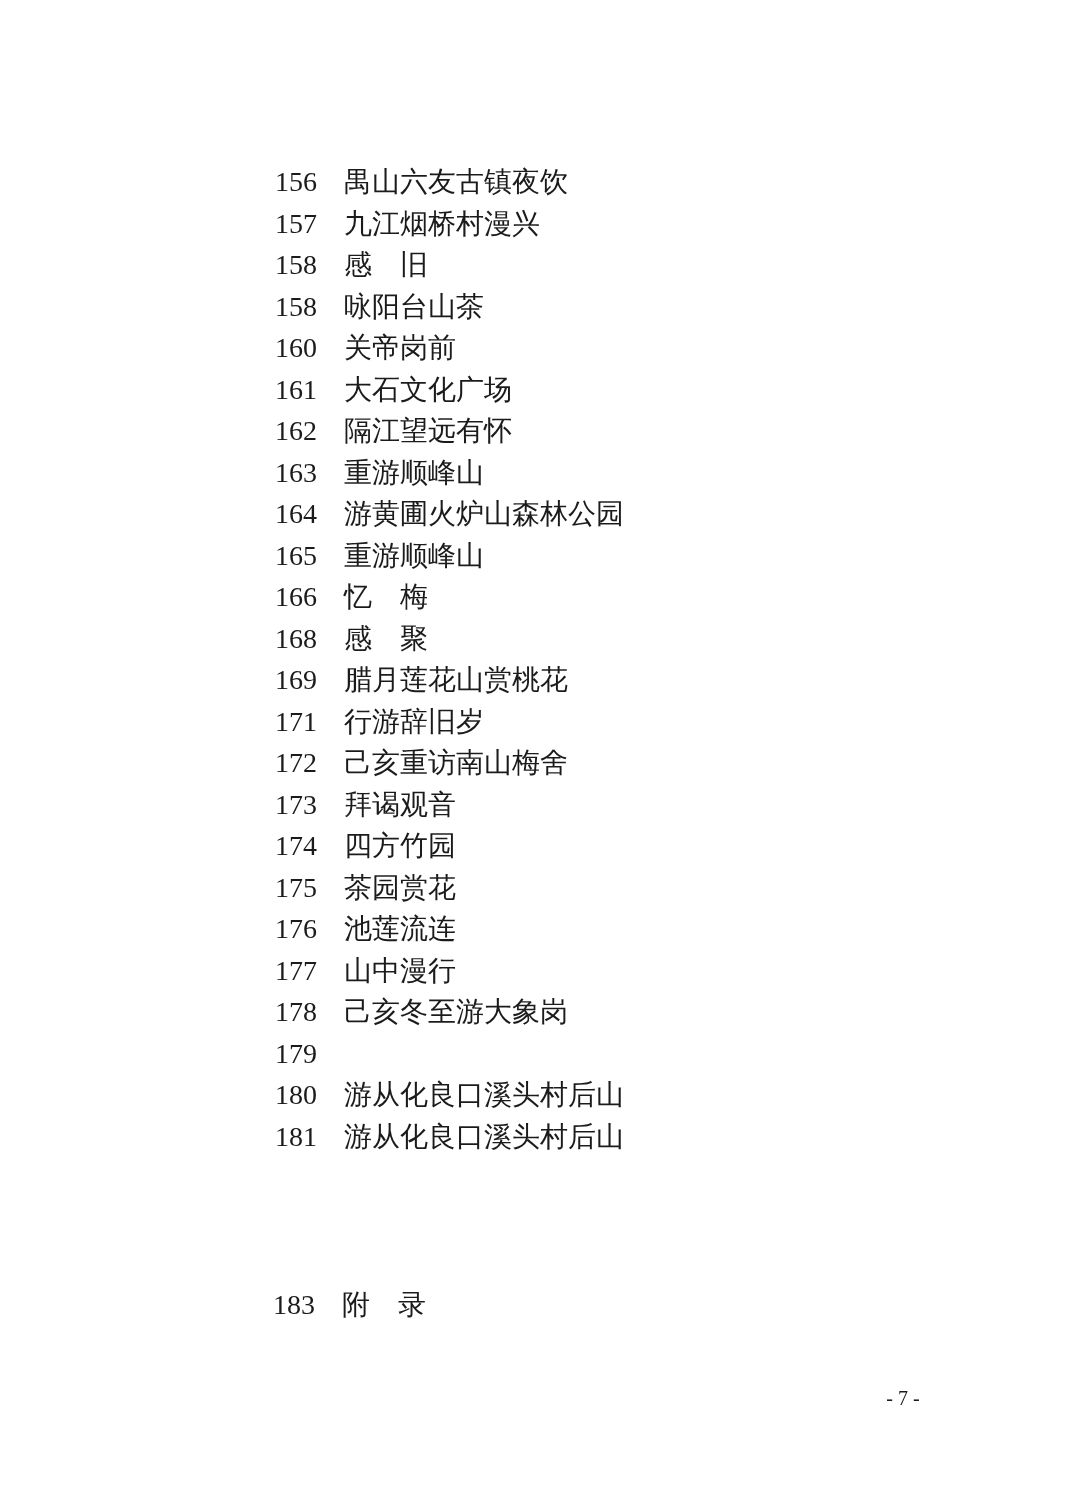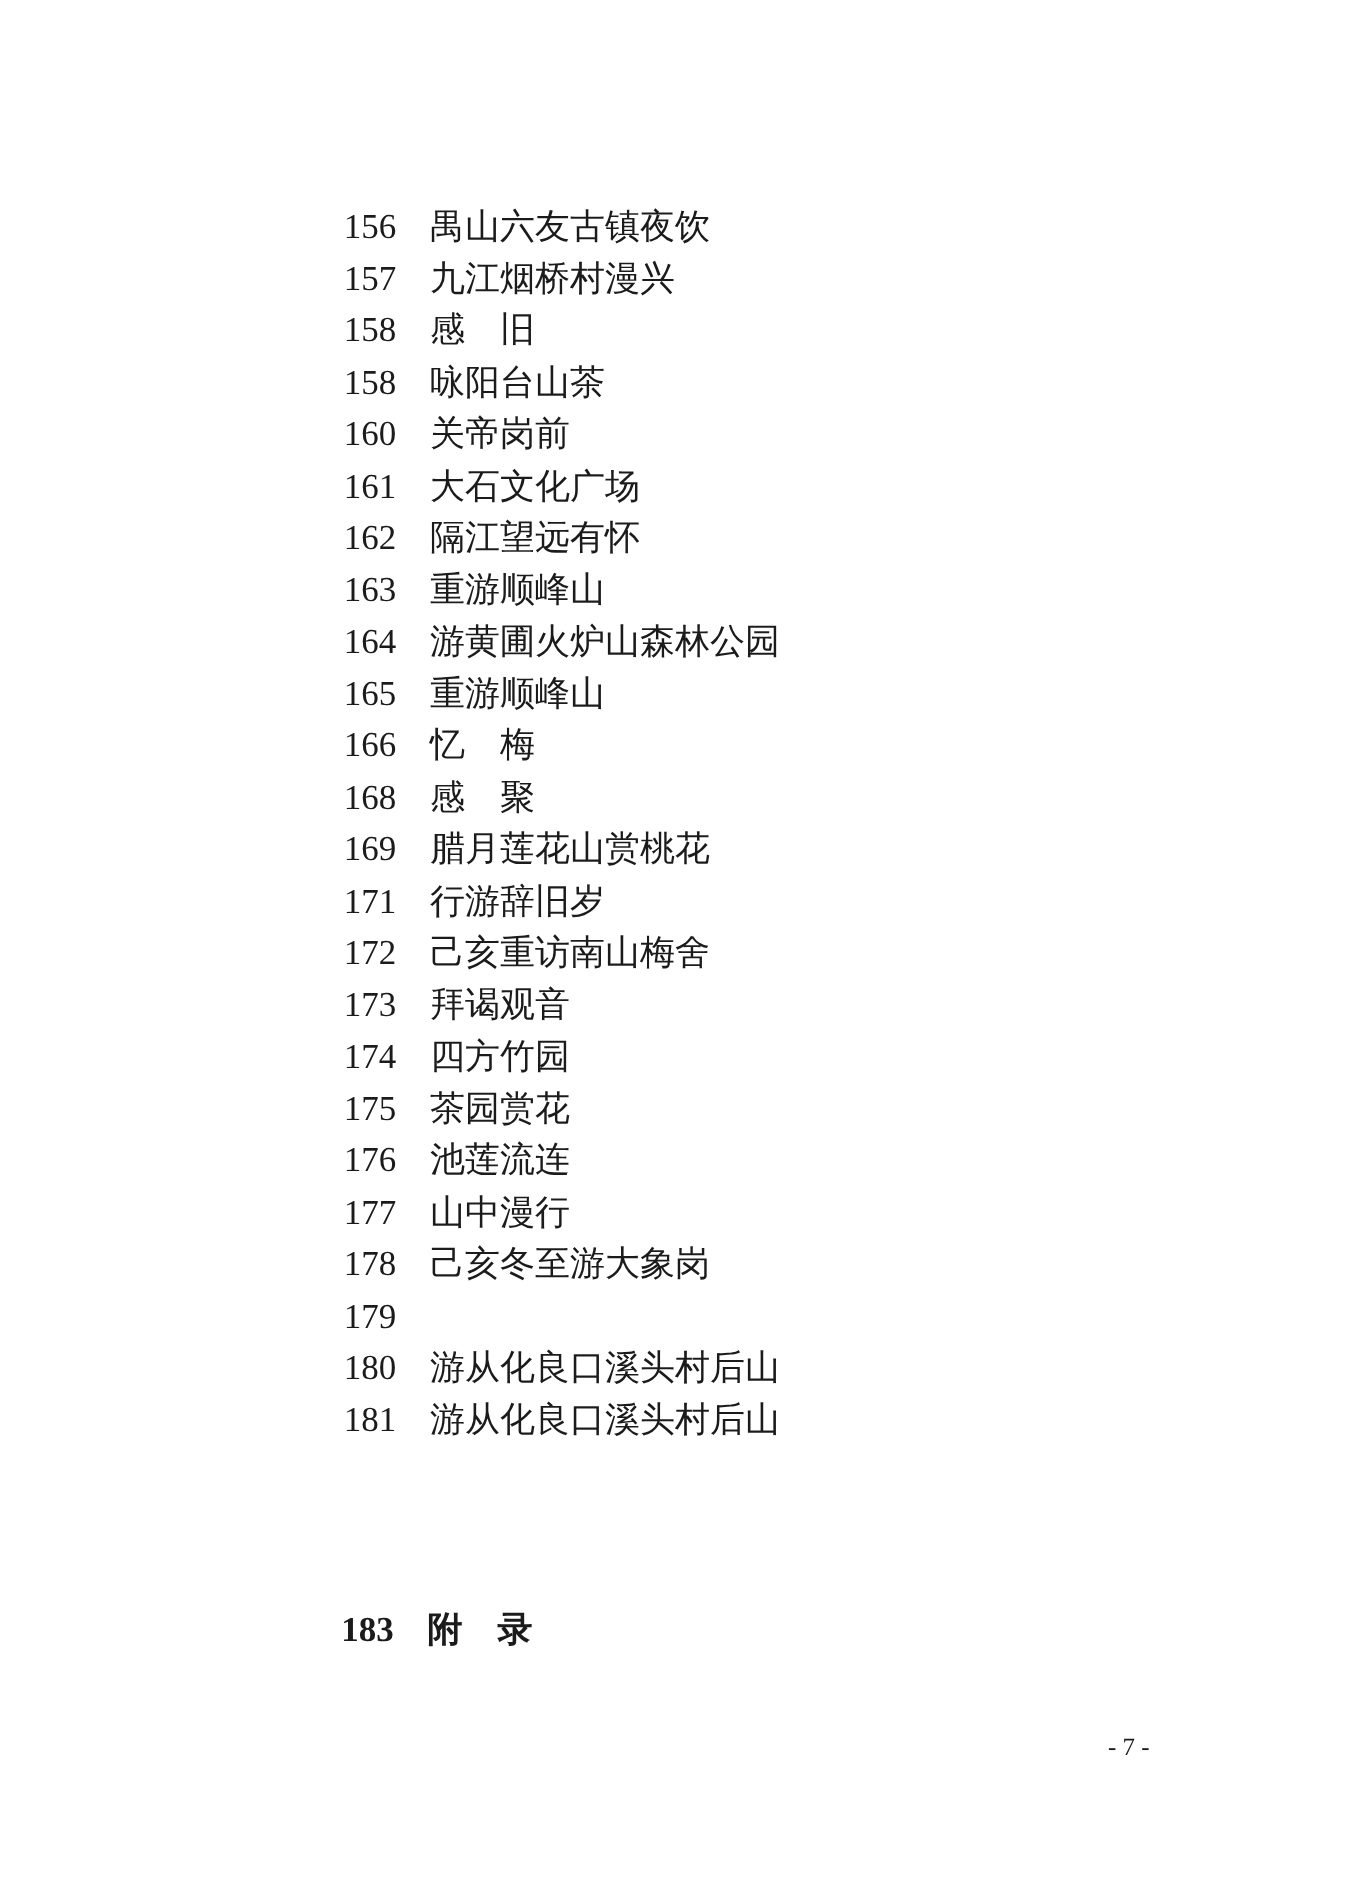--- a/index.html
+++ b/index.html
@@ -35,21 +35,21 @@
       flex: 0 0 69px;
       font-family: "Liberation Serif", "DejaVu Serif", serif;
     }
     .toc-row .title {
       display: inline-block;
     }
     .appendix-row {
       position: absolute;
       left: 273px;
       top: 1284px;
-      font-weight: 700;
+      font-weight: 400;
       align-items: center;
     }
     .footer {
       position: absolute;
       left: 868px;
       top: 1384px;
       width: 70px;
       text-align: center;
       font-size: 20px;
       line-height: 28px;

